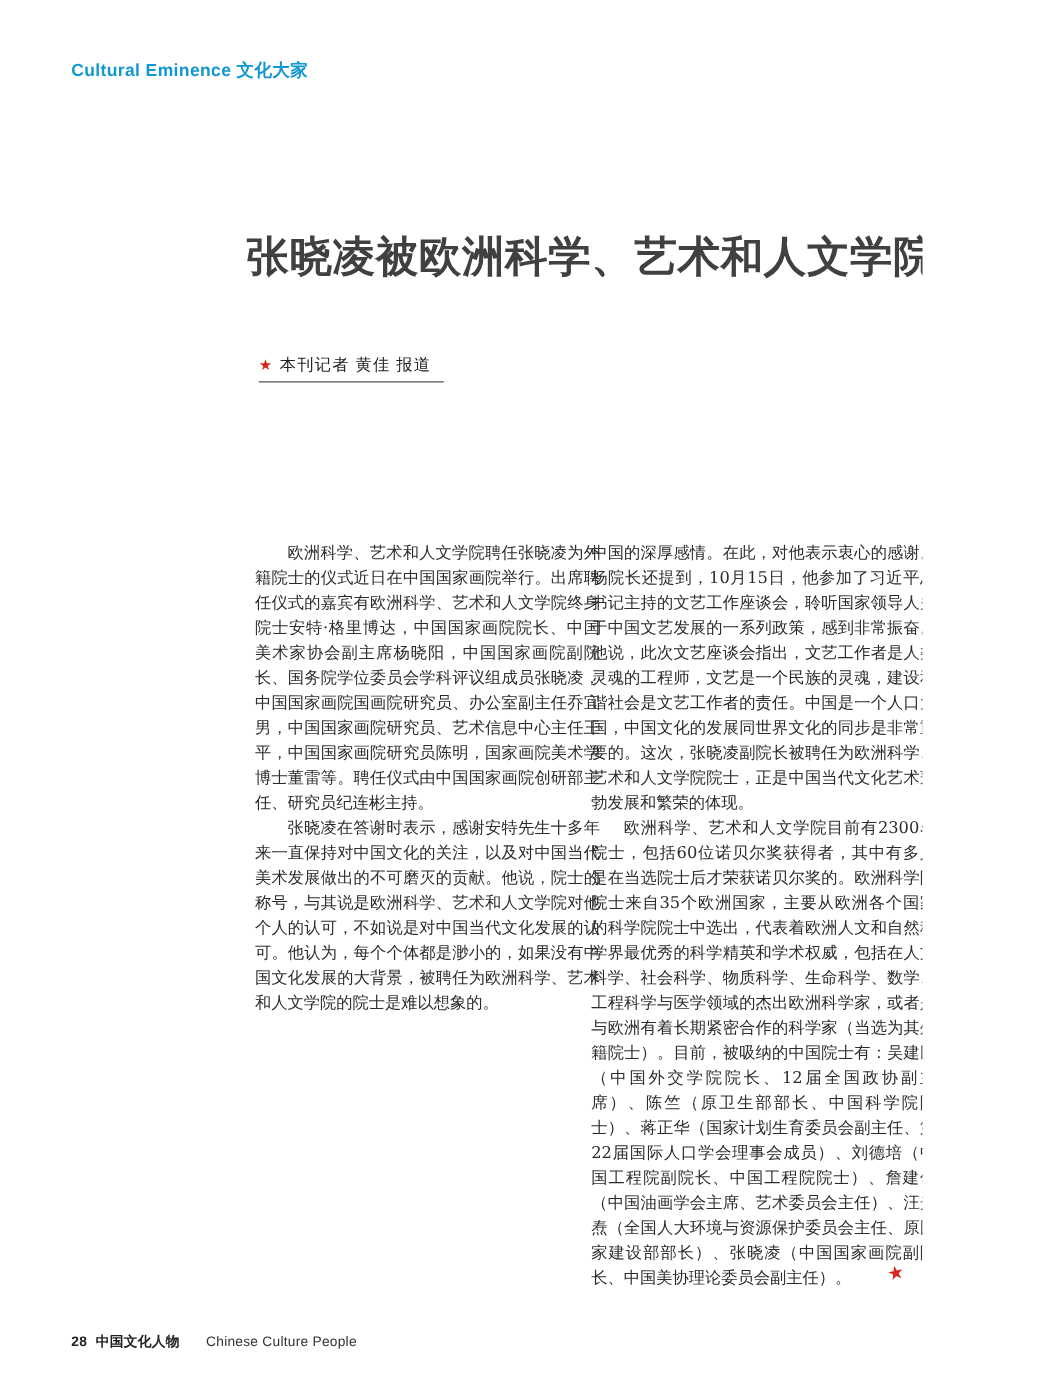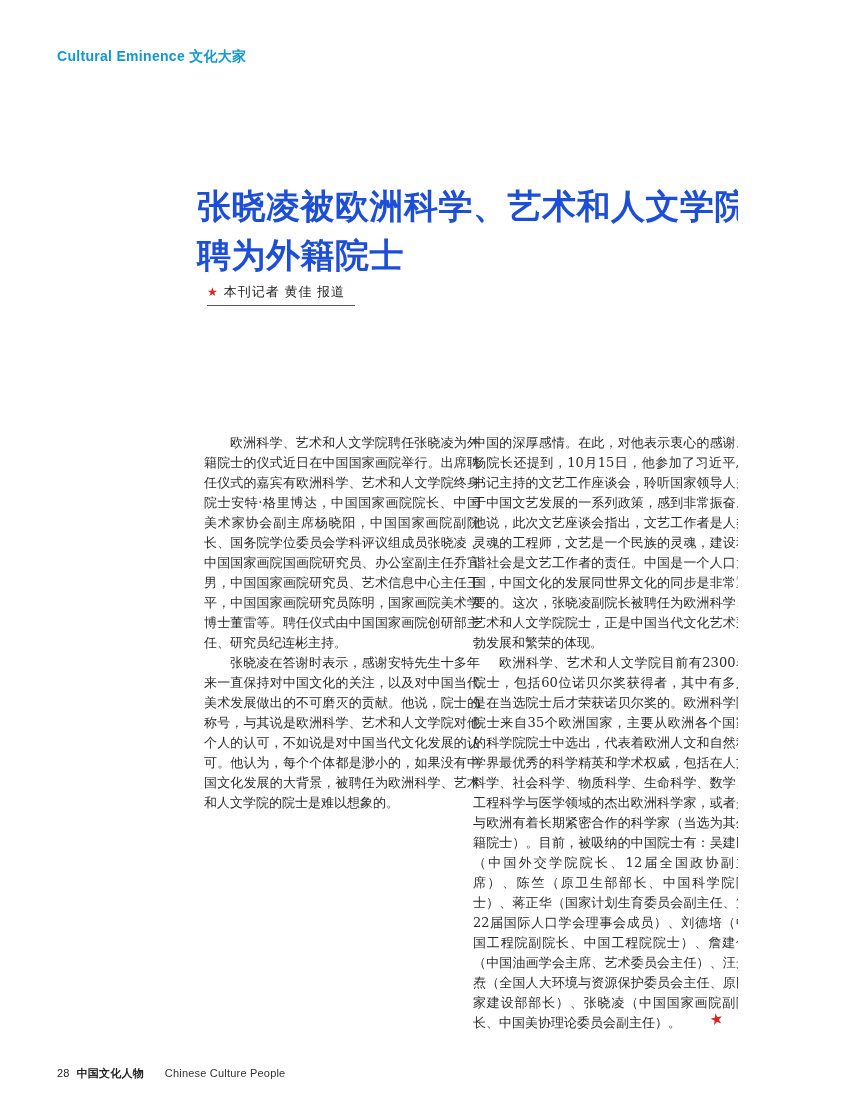--- a/index.html
+++ b/index.html
@@ -31,21 +31,21 @@
   
   .article-title {
     position: absolute;
     left: 197px;
     top: 182px;
     width: 600px;
     font-family: "DejaVu Serif", "Liberation Serif", serif;
     font-weight: 700;
     font-size: 34px;
     line-height: 49px;
-    color: #1d4ed8;
+    color: #404040;
     letter-spacing: 0.5px;
   }
 
   
   .byline {
     position: absolute;
     left: 207px;
     top: 283px;
     font-size: 13px;
     font-weight: normal;
@@ -92,34 +92,33 @@
   
   .footer {
     position: absolute;
     left: 57px;
     top: 1066px;
     font-size: 11px;
     color: #222222;
     font-family: "Liberation Sans", "DejaVu Sans", sans-serif;
     letter-spacing: 0.2px;
   }
-  .footer .page-number { font-weight: normal; margin-right: 7px; }
+  .footer .page-number { font-weight: bold; margin-right: 7px; }
   .footer .journal-cn  { font-weight: bold; margin-right: 21px; }
   .footer .journal-en  { font-weight: normal; color: #333333; }
 </style>
 </head>
 <body>
 
 <div class="page">
 
   <div class="section-label">Cultural Eminence  文化大家</div>
 
   <div class="article-title">
     <div>张晓凌被欧洲科学、艺术和人文学院</div>
-    <div>聘为外籍院士</div>
   </div>
 
   <div class="byline">
     <span class="star">★</span><span>本刊记者  黄佳  报道</span>
   </div>
 
   <div class="col col-left">
     <p>欧洲科学、艺术和人文学院聘任张晓凌为外籍院士的仪式近日在中国国家画院举行。出席聘任仪式的嘉宾有欧洲科学、艺术和人文学院终身院士安特·格里博达，中国国家画院院长、中国美术家协会副主席杨晓阳，中国国家画院副院长、国务院学位委员会学科评议组成员张晓凌，中国国家画院国画院研究员、办公室副主任乔宜男，中国国家画院研究员、艺术信息中心主任王平，中国国家画院研究员陈明，国家画院美术学博士董雷等。聘任仪式由中国国家画院创研部主任、研究员纪连彬主持。</p>
     <p>张晓凌在答谢时表示，感谢安特先生十多年来一直保持对中国文化的关注，以及对中国当代美术发展做出的不可磨灭的贡献。他说，院士的称号，与其说是欧洲科学、艺术和人文学院对他个人的认可，不如说是对中国当代文化发展的认可。他认为，每个个体都是渺小的，如果没有中国文化发展的大背景，被聘任为欧洲科学、艺术和人文学院的院士是难以想象的。</p>
   </div>

